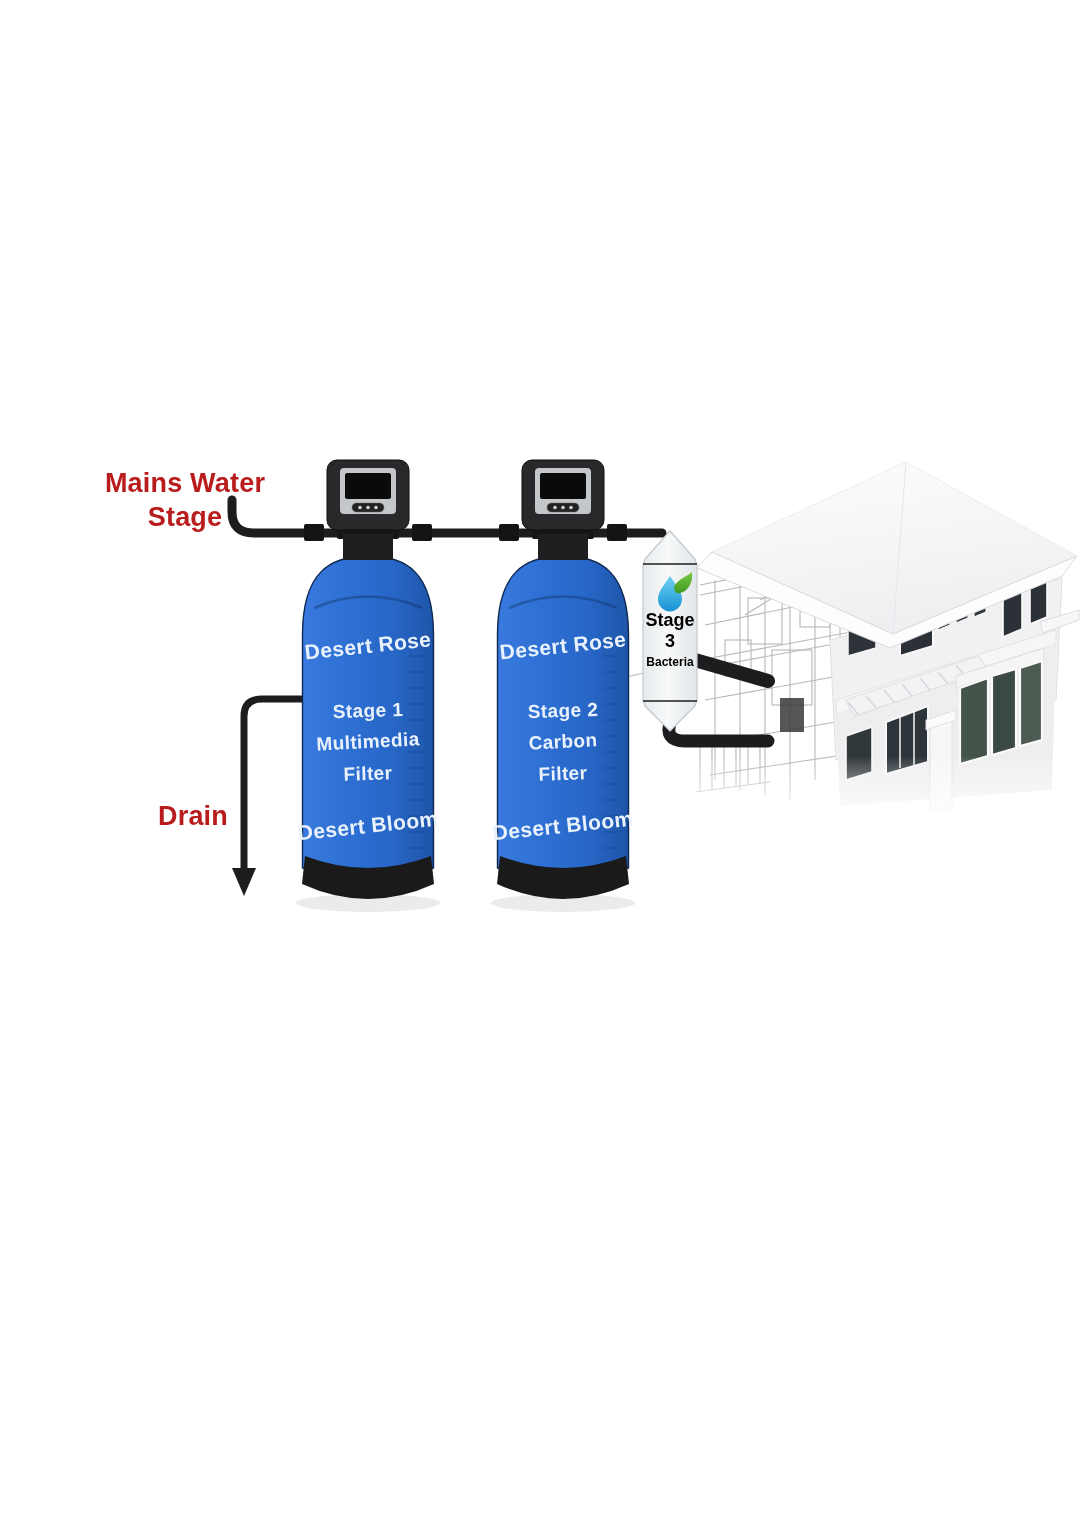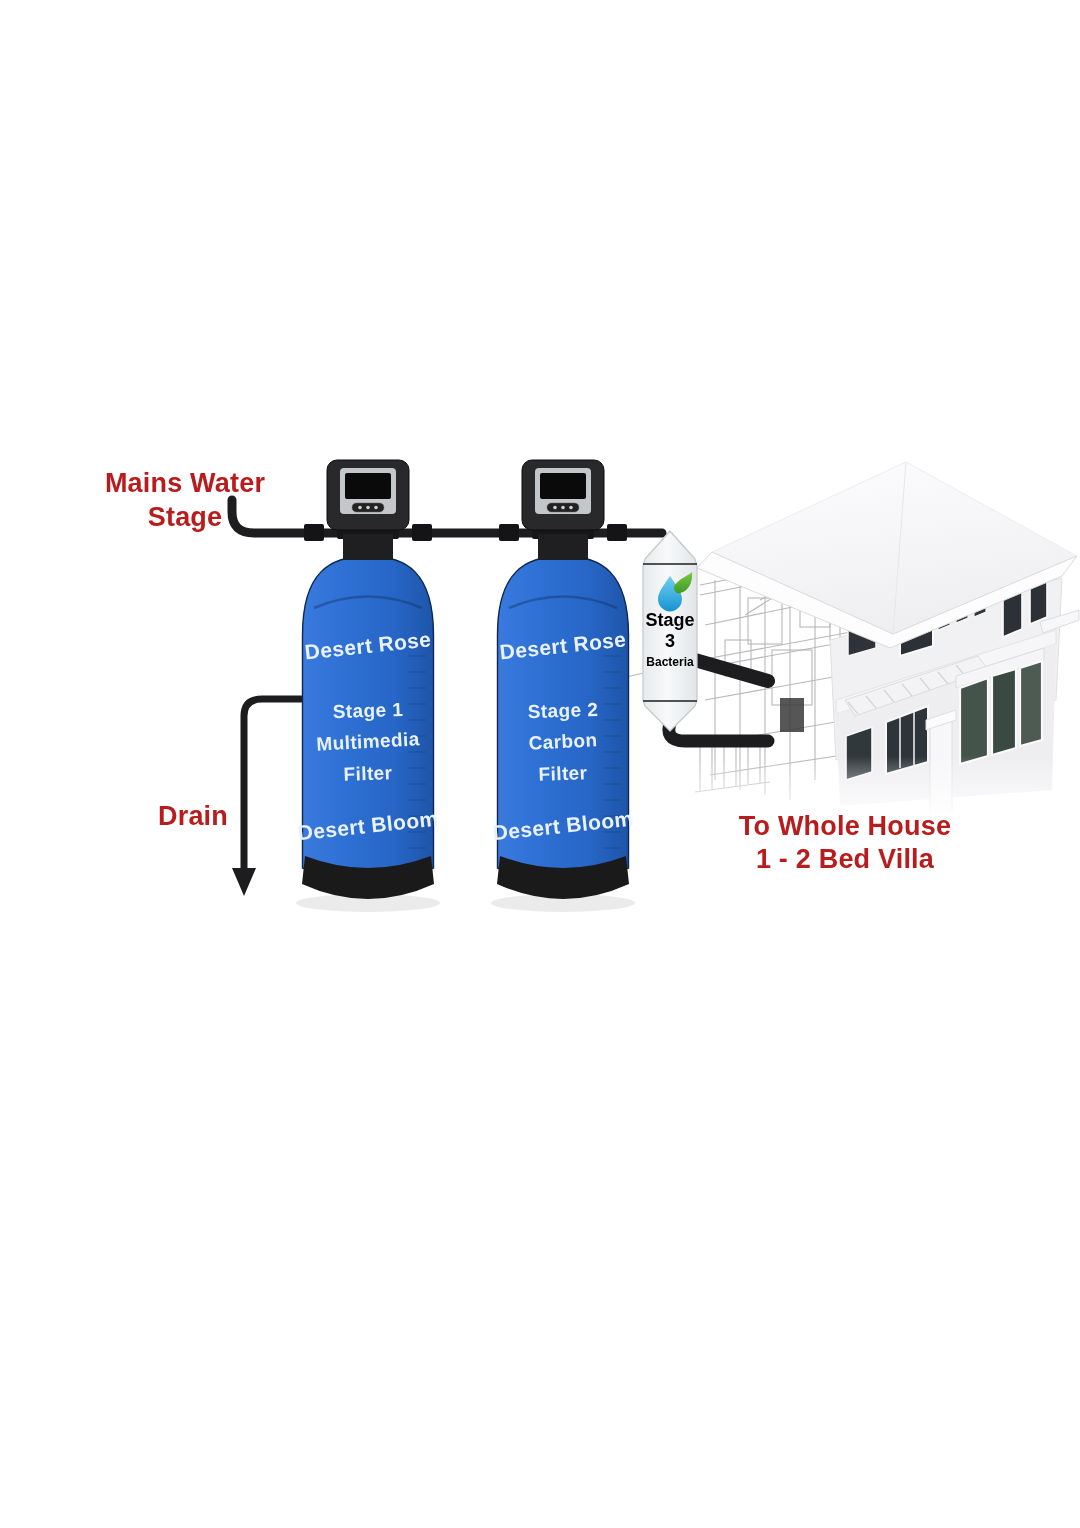--- a/index.html
+++ b/index.html
@@ -247,24 +247,20 @@
   </g>
 </svg>
 
 <div class="lbl lbl-big mains">
   <div>Mains Water</div>
   <div>Stage</div>
 </div>
 
 <div class="lbl lbl-big drain">Drain</div>
 
-<div class="lbl lbl-big dest">
-  <div>To Whole House</div>
-  <div>1 - 2 Bed Villa</div>
-</div>
 
 <div class="tank-lbl t-brand rot6 tank1-box" style="top:634px;">Desert Rose</div>
 <div class="tank-lbl t-line rot2 tank1-box" style="top:700px;">Stage 1</div>
 <div class="tank-lbl t-line rot3 tank1-box" style="top:731px;">Multimedia</div>
 <div class="tank-lbl t-line rot2 tank1-box" style="top:763px;">Filter</div>
 <div class="tank-lbl t-brand rot6 tank1-box" style="top:814px;">Desert Bloom</div>
 
 <div class="tank-lbl t-brand rot6 tank2-box" style="top:634px;">Desert Rose</div>
 <div class="tank-lbl t-line rot2 tank2-box" style="top:700px;">Stage 2</div>
 <div class="tank-lbl t-line rot3 tank2-box" style="top:731px;">Carbon</div>

